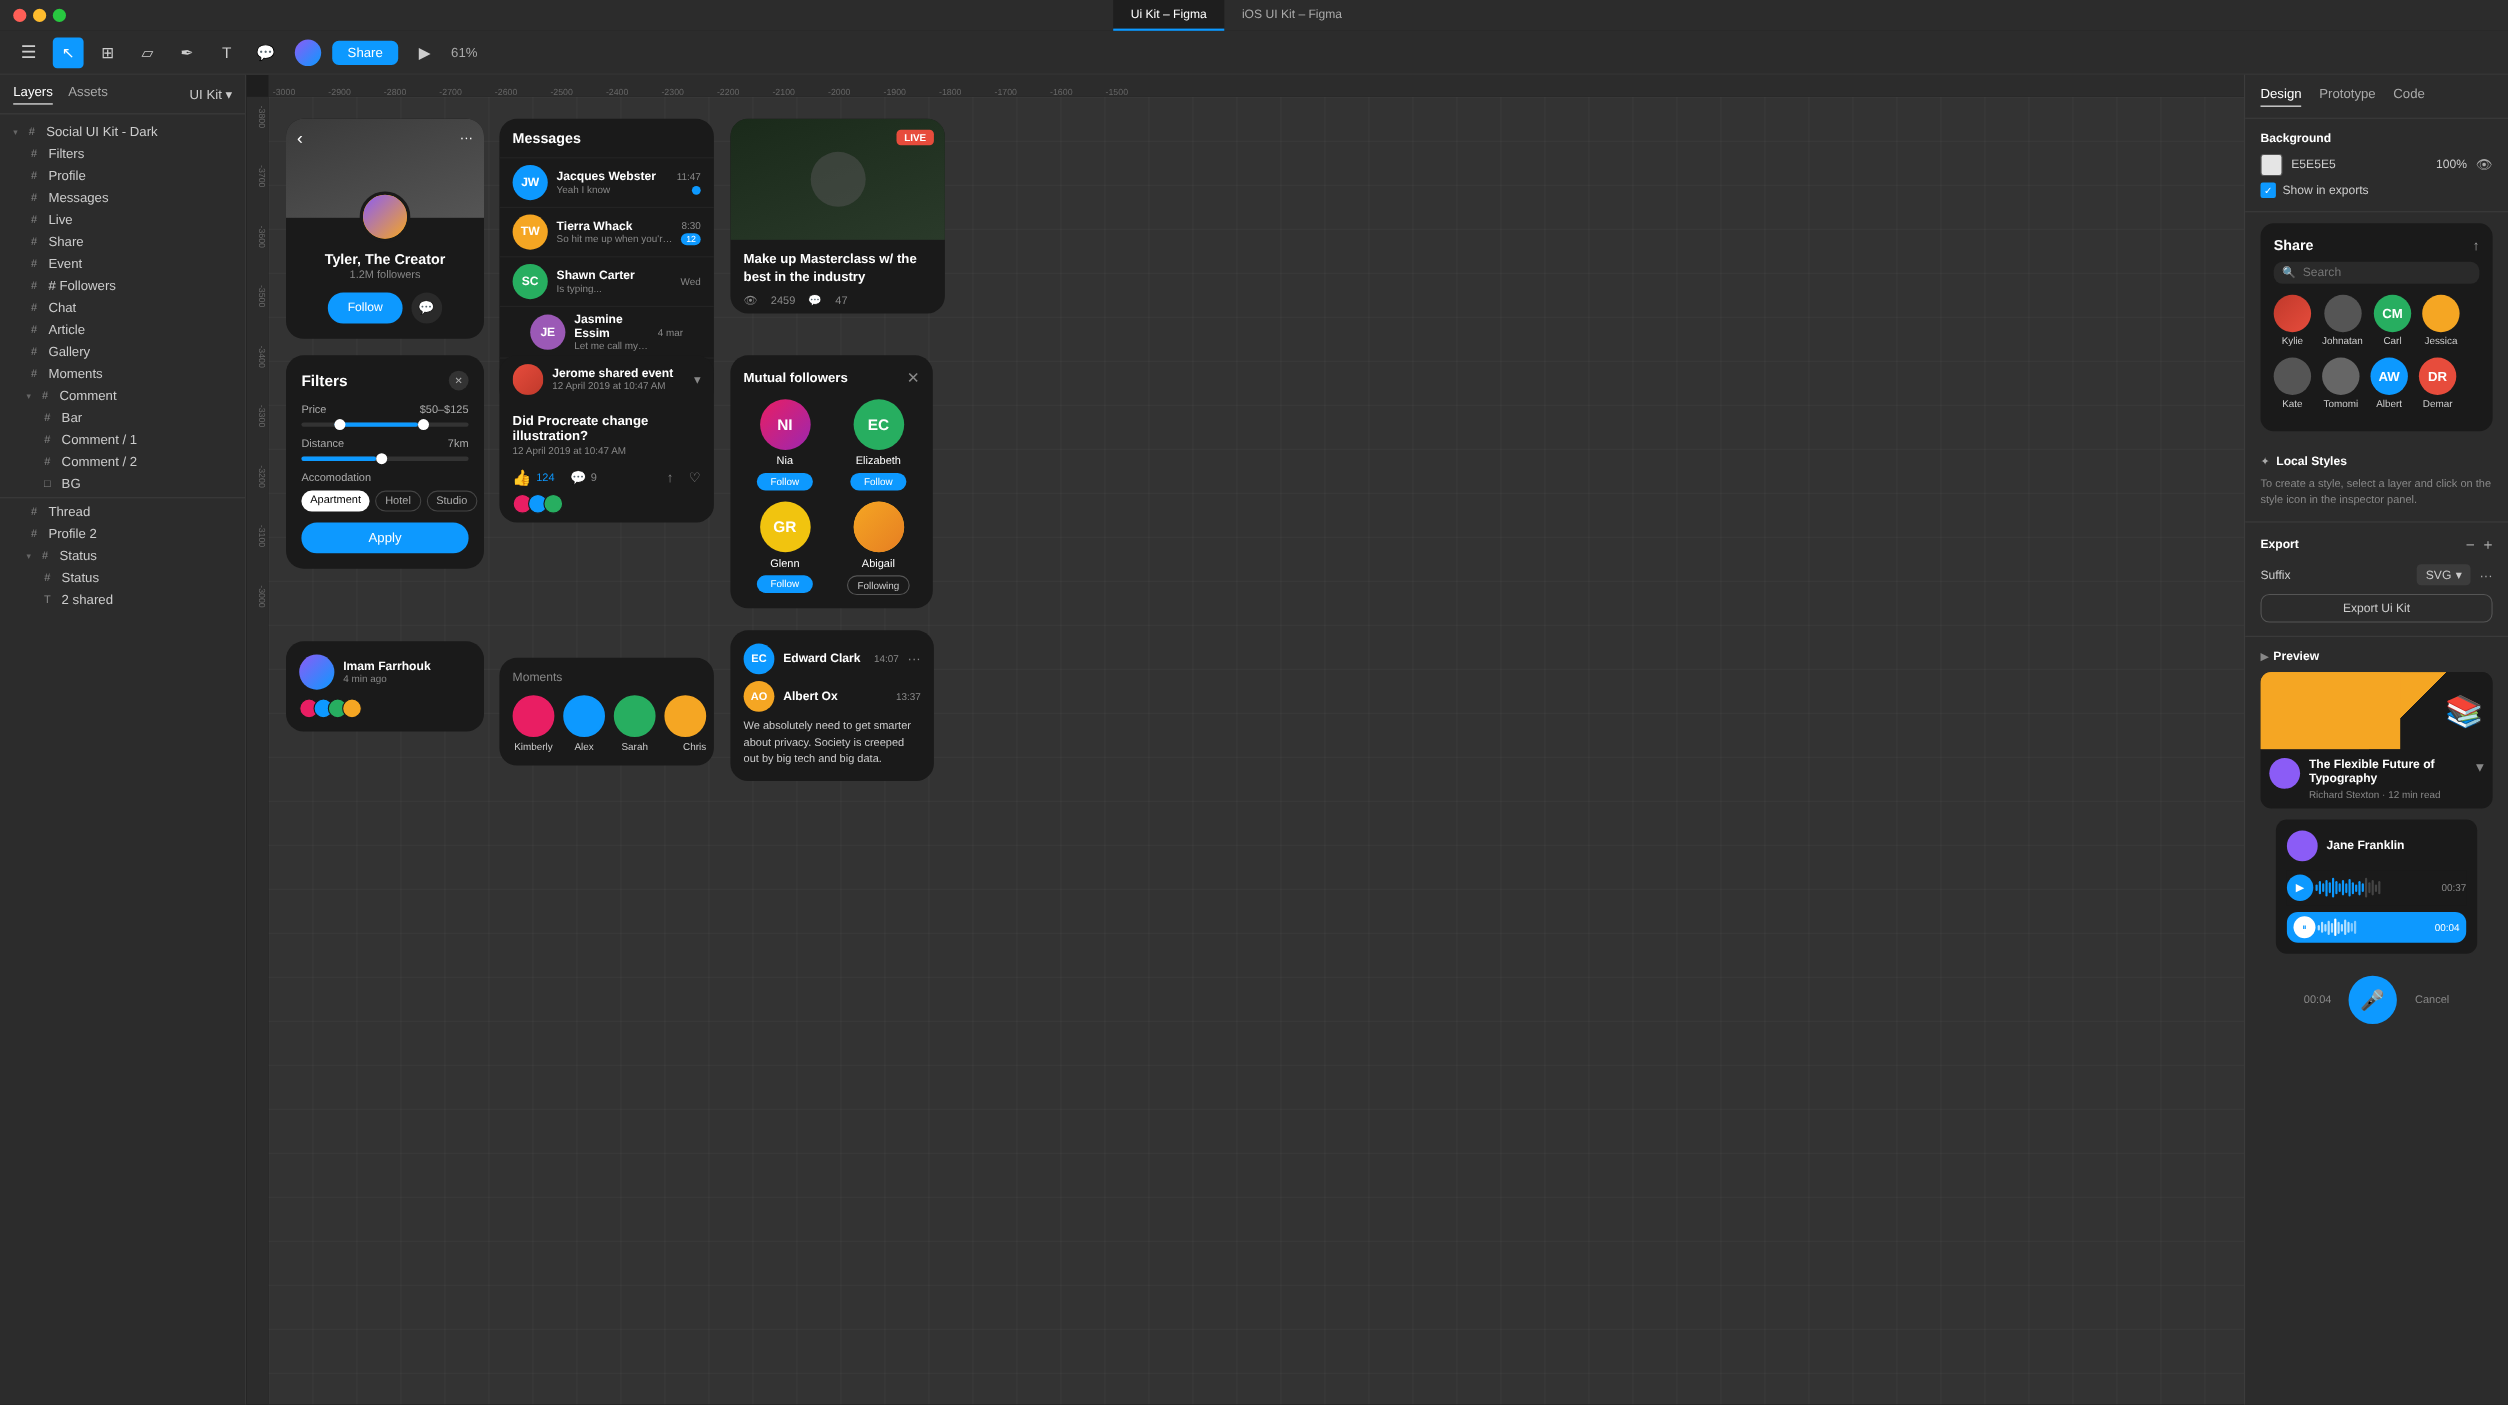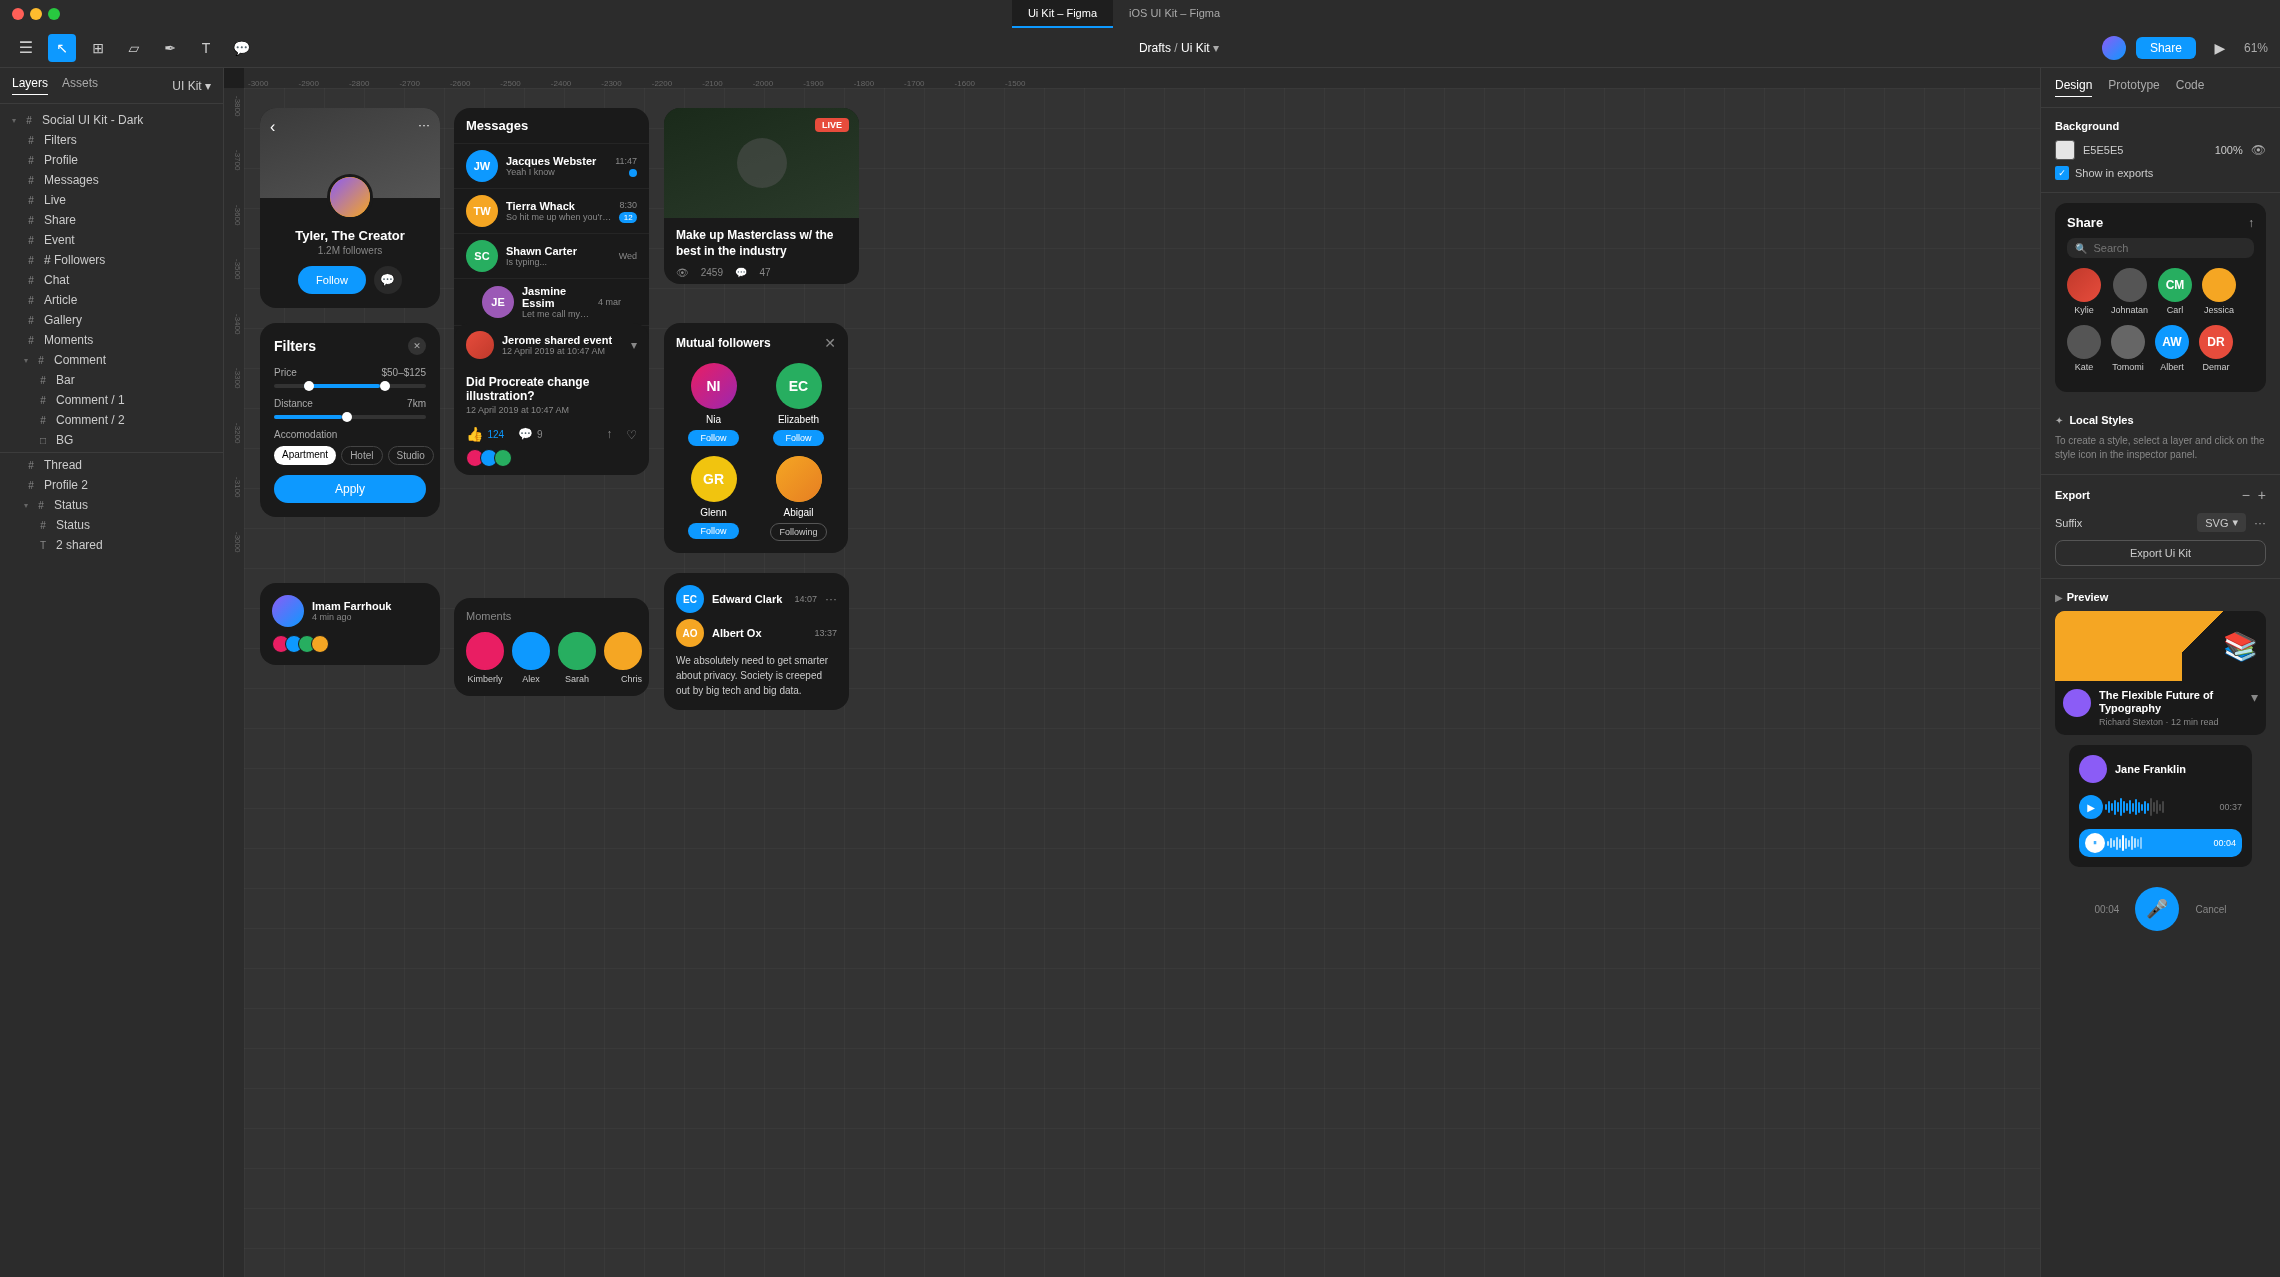--- a/index.html
+++ b/index.html
@@ -153,25 +153,20 @@
 
 <div class="toolbar">
   <div class="toolbar-left">
     <div class="menu-btn">☰</div>
     <div class="tool-btn active">↖</div>
     <div class="tool-btn">⊞</div>
     <div class="tool-btn">▱</div>
     <div class="tool-btn">✒</div>
     <div class="tool-btn">T</div>
     <div class="tool-btn">💬</div>
-  </div>
-  <div class="toolbar-center">
-    <span class="breadcrumb">
-      <span>Drafts</span> / <span>Ui Kit</span> ▾
-    </span>
   </div>
   <div class="toolbar-right">
     <div class="avatar-sm" style="background: linear-gradient(135deg, #8b5cf6, #0d99ff);"></div>
     <button class="share-btn">Share</button>
     <div class="tool-btn">▶</div>
     <span style="font-size:12px;color:#aaa;cursor:pointer;">61%</span>
   </div>
 </div>
 
 <div class="main">

